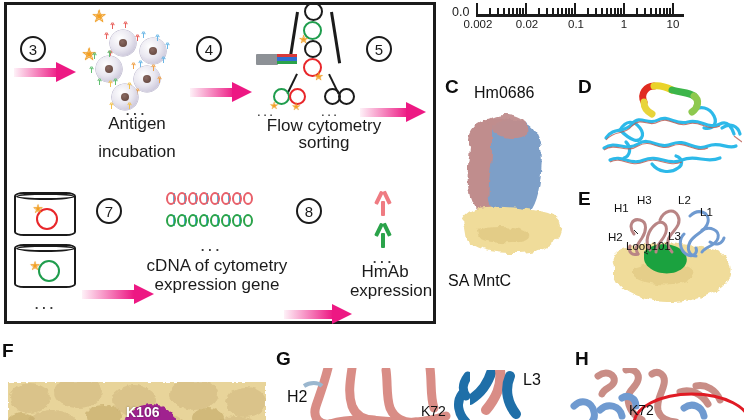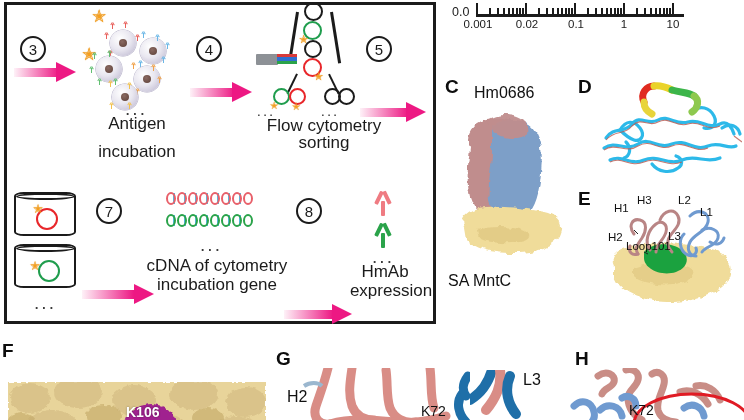--- a/index.html
+++ b/index.html
@@ -343,21 +343,21 @@
     <span style="left:11px"></span>
     <span style="left:22px"></span>
     <span style="left:33px"></span>
   <span style="left:44px"></span>
     <span style="left:55px"></span>
     <span style="left:66px"></span>
     <span style="left:77px"></span>
 </div>
 <div class="abs dots" style="left:166px;top:240px;width:90px;">...</div>
 <div class="abs caption" style="left:134px;top:256px;width:166px;">cDNA of cytometry</div>
-<div class="abs caption" style="left:134px;top:275px;width:166px;">incubation gene</div>
+<div class="abs caption" style="left:134px;top:275px;width:166px;">expression gene</div>
 
 <div class="abs" style="left:296px;top:198px;">
   <div class="step-circle">
       <span>8</span>
     </div>
 </div>
 <div class="abs arrow" style="left:284px;top:224px;width:68px;">
   <div class="shaft"></div>
     <div class="head"></div>
 </div>
@@ -414,21 +414,21 @@
   <div class="tick minor" style="left:184px;"></div>
     <div class="tick minor" style="left:192px;"></div>
   <div class="tick minor" style="left:198px;"></div>
     <div class="tick minor" style="left:203px;"></div>
   <div class="tick minor" style="left:207px;"></div>
     <div class="tick minor" style="left:211px;"></div>
   <div class="tick minor" style="left:214px;"></div>
     <div class="tick minor" style="left:217px;"></div>
   <div class="tick major" style="left:220px;"></div>
 
-  <div class="ticklabel" style="left:26px;">0.001</div>
+  <div class="ticklabel" style="left:26px;">0.002</div>
   <div class="ticklabel" style="left:75px;">0.02</div>
   <div class="ticklabel" style="left:124px;">0.1</div>
   <div class="ticklabel" style="left:172px;">1</div>
   <div class="ticklabel" style="left:221px;">10</div>
 
 </div>
 
 <div class="panel-letter" style="left:445px;top:76px;">C</div>
 <div class="struct-label" style="left:474px;top:84px;">Hm0686</div>
 

